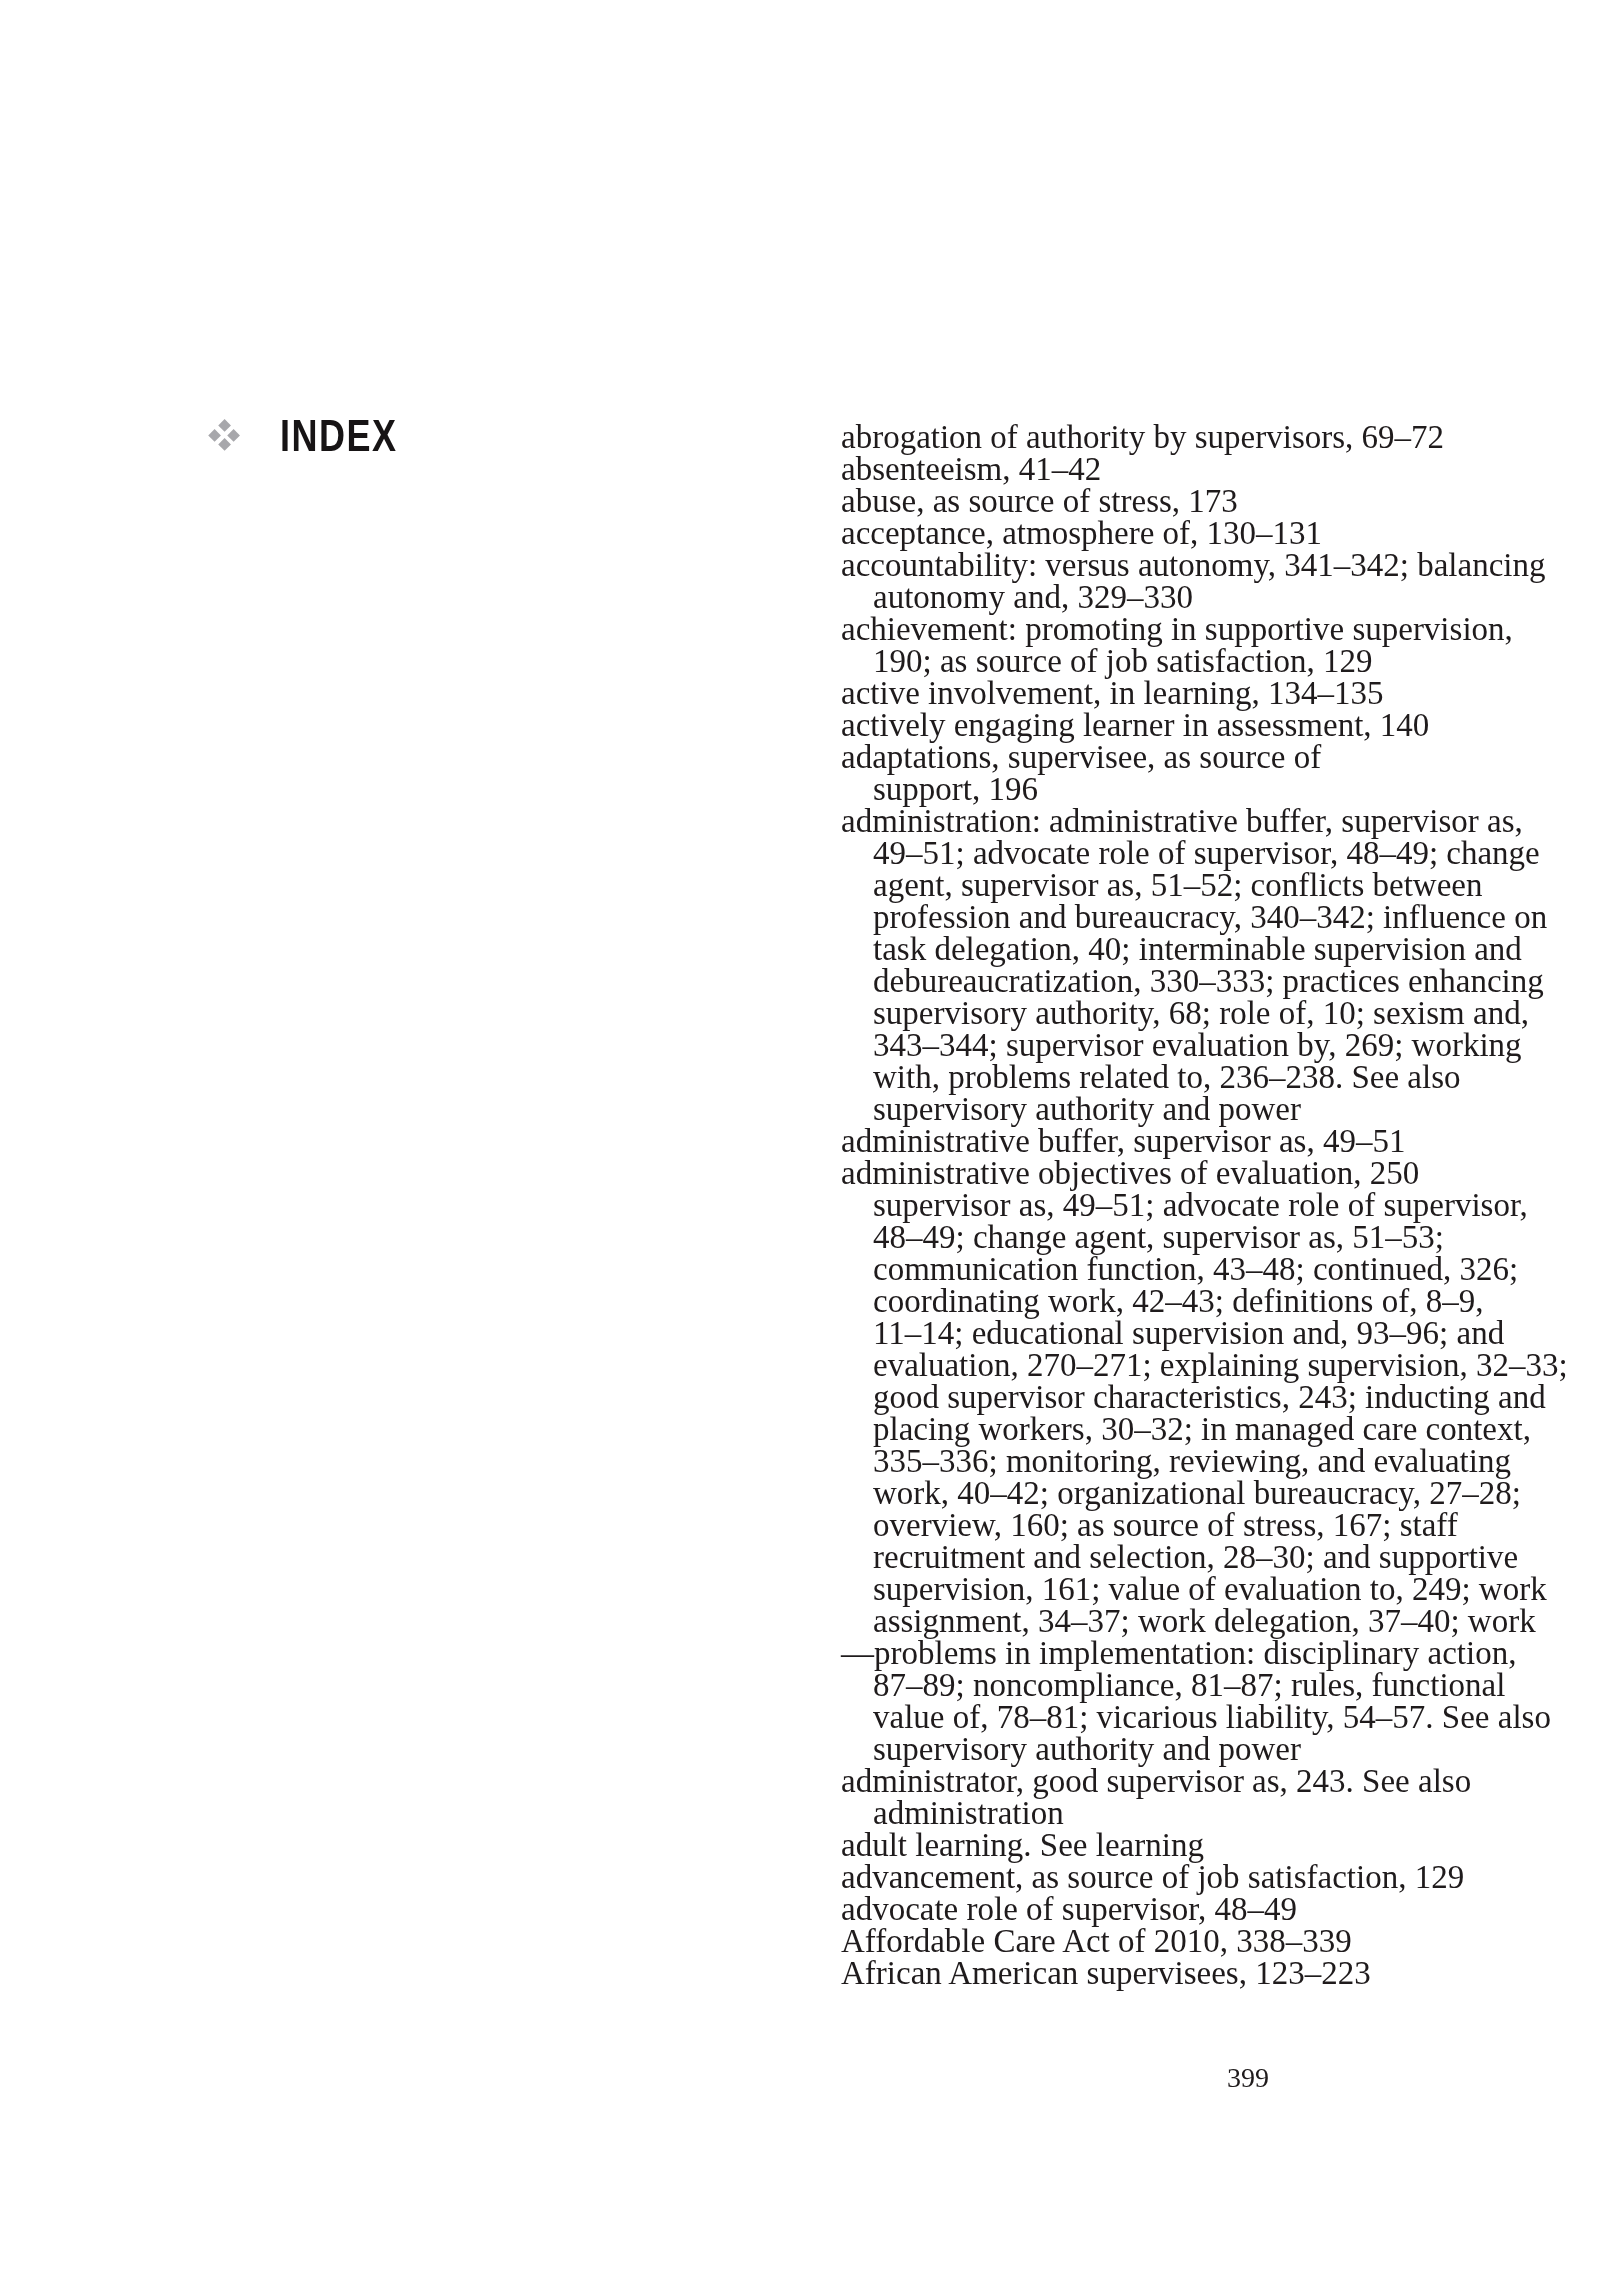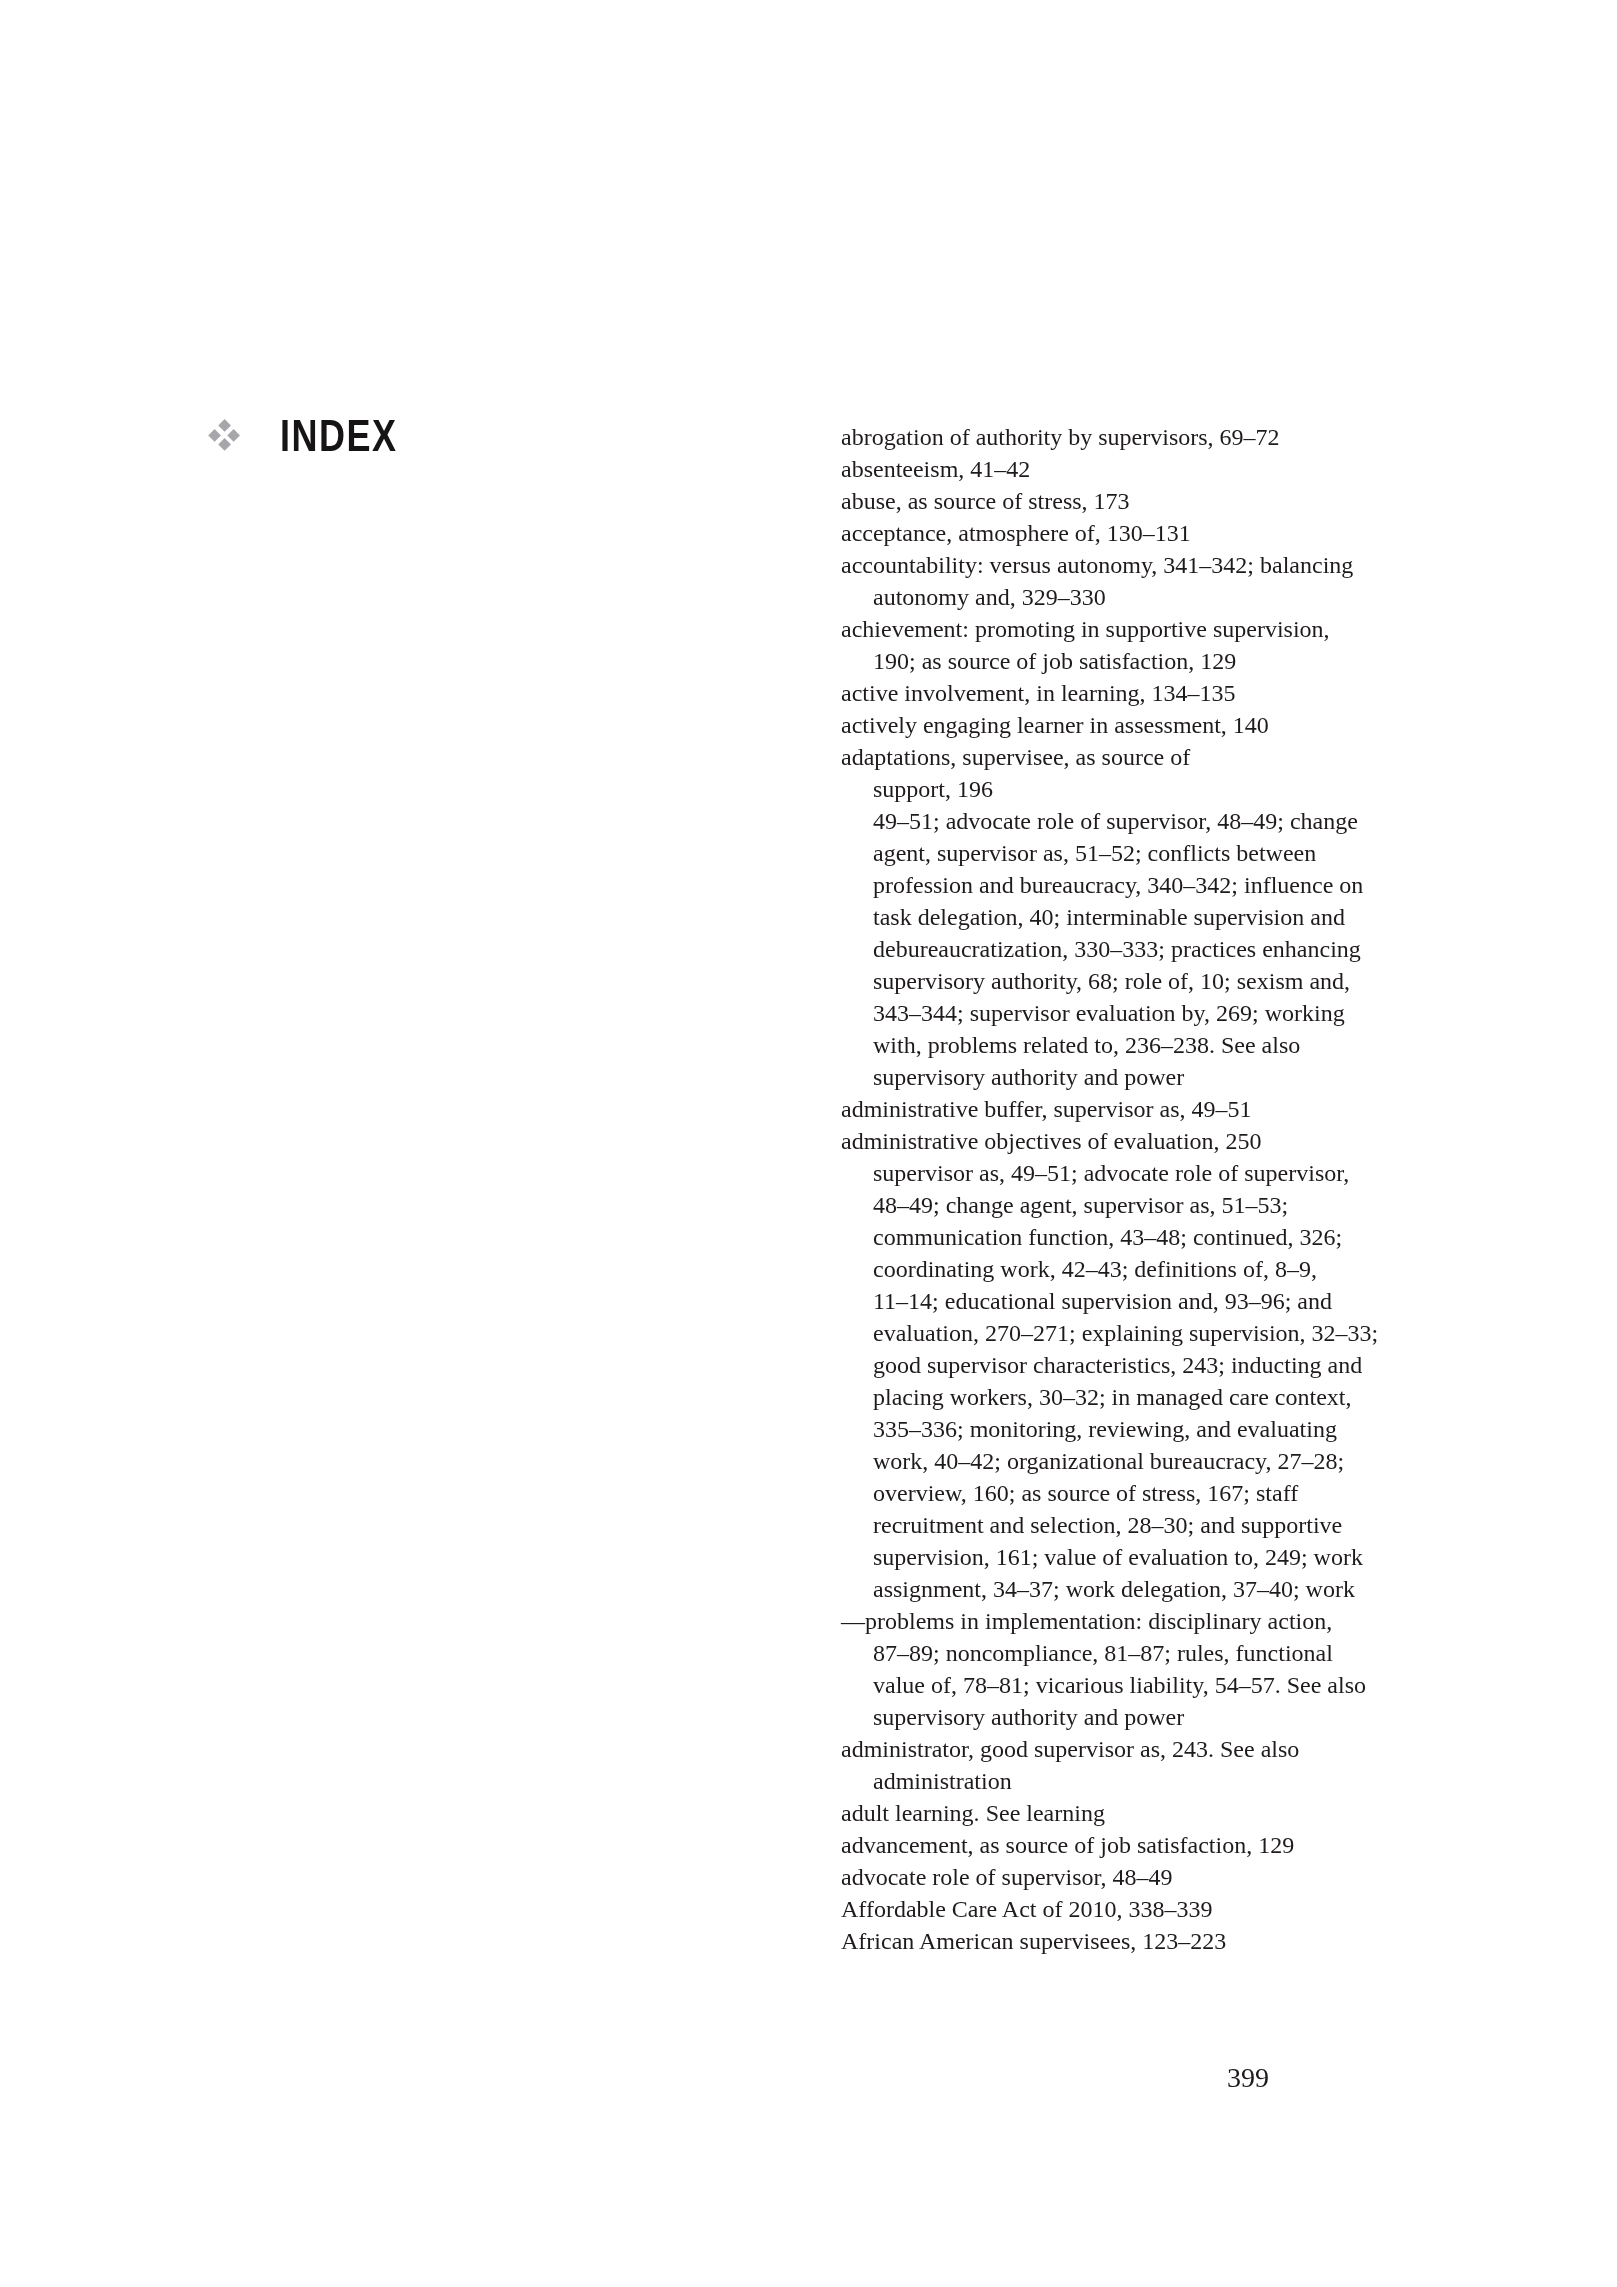--- a/index.html
+++ b/index.html
@@ -48,21 +48,21 @@
     transform: scaleX(0.8);
     transform-origin: 0 50%;
   }
 
   
   .entries {
     position: absolute;
     left: 841px;
     top: 421px;
     width: 579px;
-    font-size: 24px;
+    font-size: 33px;
     line-height: 32px;
   }
   .index-line {
     height: 32px;
     white-space: nowrap;
   }
   .index-line.indented { padding-left: 32px; }
   .italic { }
 
   .page-number {
@@ -95,20 +95,21 @@
       <div class="index-line"><span>abuse, as source of stress, 173</span></div>
       <div class="index-line"><span>acceptance, atmosphere of, 130–131</span></div>
       <div class="index-line"><span>accountability: versus autonomy, 341–342; balancing</span></div>
       <div class="index-line indented"><span>autonomy and, 329–330</span></div>
       <div class="index-line"><span>achievement: promoting in supportive supervision,</span></div>
       <div class="index-line indented"><span>190; as source of job satisfaction, 129</span></div>
       <div class="index-line"><span>active involvement, in learning, 134–135</span></div>
       <div class="index-line"><span>actively engaging learner in assessment, 140</span></div>
       <div class="index-line"><span>adaptations, supervisee, as source of</span></div>
       <div class="index-line indented"><span>support, 196</span></div>
+      <div class="index-line"><span>administration: administrative buffer, supervisor as,</span></div>
       <div class="index-line indented"><span>49–51; advocate role of supervisor, 48–49; change</span></div>
       <div class="index-line indented"><span>agent, supervisor as, 51–52; conflicts between</span></div>
       <div class="index-line indented"><span>profession and bureaucracy, 340–342; influence on</span></div>
       <div class="index-line indented"><span>task delegation, 40; interminable supervision and</span></div>
       <div class="index-line indented"><span>debureaucratization, 330–333; practices enhancing</span></div>
       <div class="index-line indented"><span>supervisory authority, 68; role of, 10; sexism and,</span></div>
       <div class="index-line indented"><span>343–344; supervisor evaluation by, 269; working</span></div>
       <div class="index-line indented"><span>with, problems related to, 236–238. </span><span class="italic">See also</span></div>
       <div class="index-line indented"><span>supervisory authority and power</span></div>
       <div class="index-line"><span>administrative buffer, supervisor as, 49–51</span></div>

